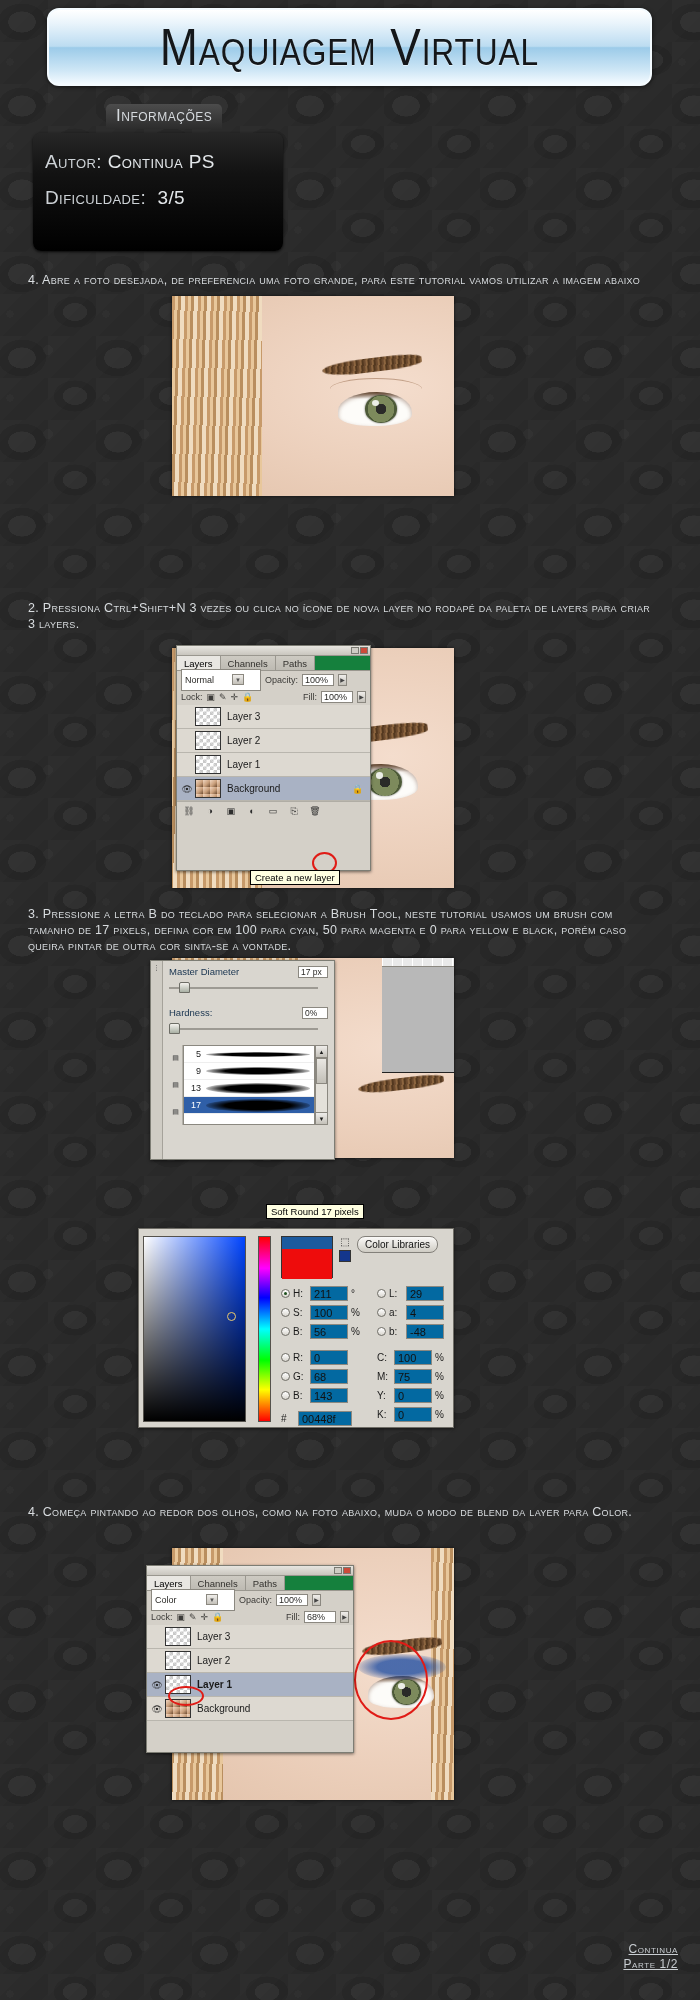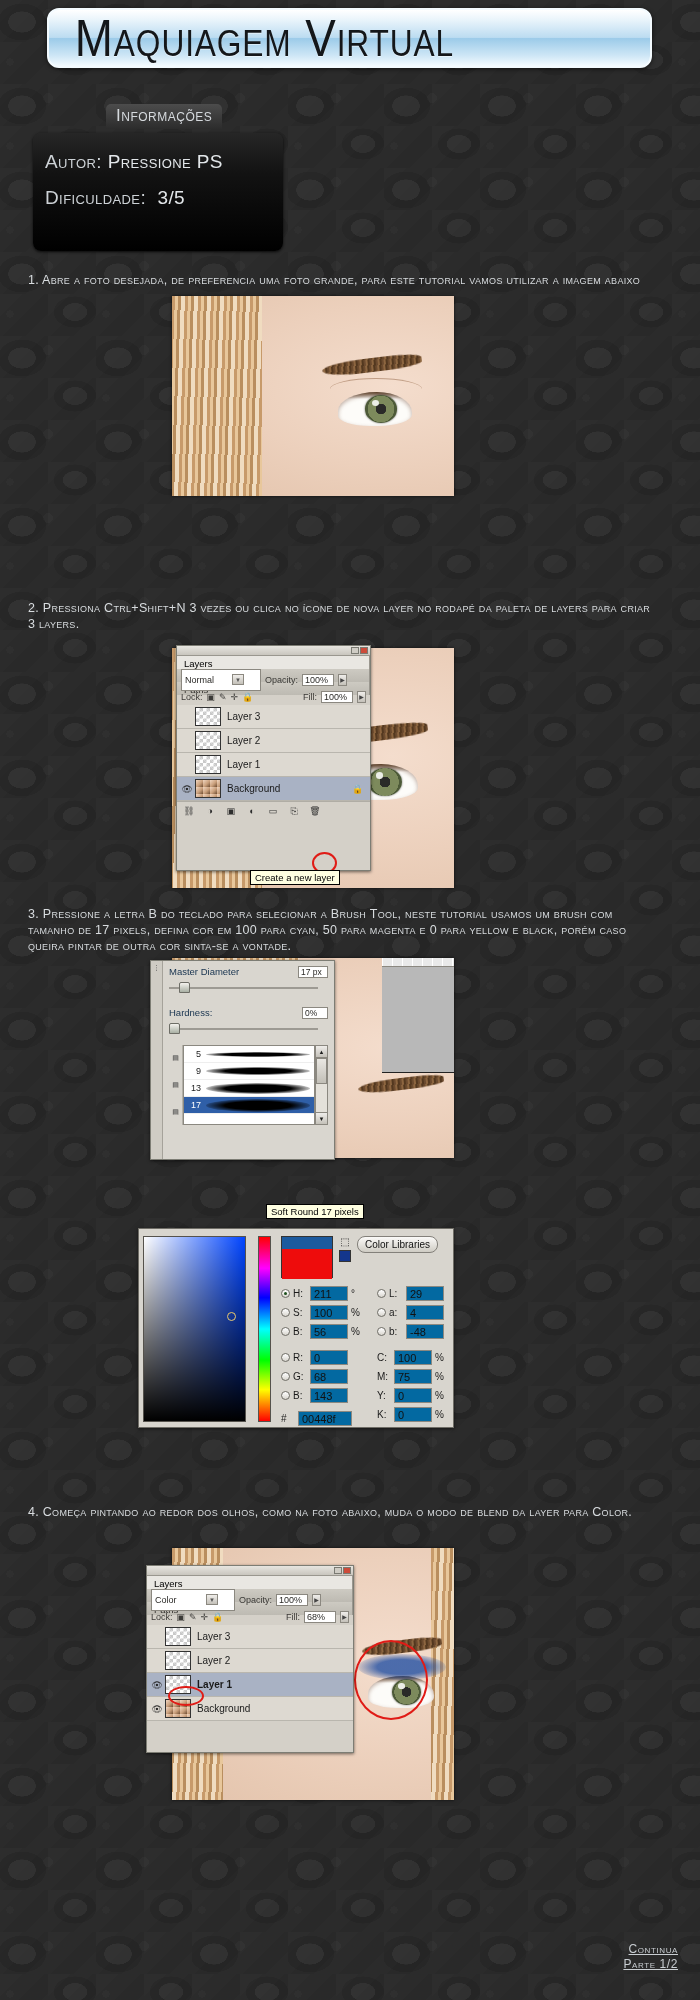--- a/index.html
+++ b/index.html
@@ -12,26 +12,26 @@
       radial-gradient(ellipse 34px 26px at 22px 22px, rgba(255,255,255,0.035) 0 40%, rgba(0,0,0,0.10) 41% 70%, transparent 71%),
       radial-gradient(ellipse 30px 22px at 75px 60px, rgba(255,255,255,0.03) 0 40%, rgba(0,0,0,0.09) 41% 70%, transparent 71%),
       radial-gradient(circle 8px at 48px 14px, rgba(255,255,255,0.025) 0 60%, transparent 61%),
       radial-gradient(circle 6px at 10px 62px, rgba(255,255,255,0.02) 0 60%, transparent 61%),
       linear-gradient(135deg, rgba(255,255,255,0.012) 0 25%, transparent 25% 50%, rgba(0,0,0,0.05) 50% 75%, transparent 75%);
     background-size: 96px 84px, 96px 84px, 96px 84px, 96px 84px, 48px 42px;
   }
 
   
   .banner {
-    position:absolute; left:47px; top:8px; width:605px; height:60px;
+    position:absolute; left:47px; top:8px; width:605px; height:78px;
     border-radius:12px;
     background:linear-gradient(to bottom,#ffffff 0%, #e9f4fb 18%, #bcdcf1 49%, #9ccbe9 51%, #cfe7f6 82%, #f4fbff 100%);
     border:2px solid #f4fbff;
     box-shadow:0 1px 4px rgba(0,0,0,0.6);
-    display:flex; align-items:center; justify-content:flex-start;
+    display:flex; align-items:center; justify-content:center;
   }
   .banner-title {
     font-family:"Liberation Sans", sans-serif;
     font-size:52px; line-height:52px;
     font-weight:400; letter-spacing:1px;
     color:#14171a;
     font-variant:small-caps;
     font-stretch:condensed;
     transform:scaleX(0.88);
     white-space:nowrap;
@@ -134,21 +134,21 @@
   .ps-titlebar {
     height:10px;
     background:linear-gradient(to bottom,#e7e5e0,#c9c6be);
     border-bottom:1px solid #9a978f;
     position:relative;
   }
   .ps-titlebar .btns { position:absolute; right:2px; top:1px; display:flex; gap:1px; }
   .ps-titlebar .btns i { display:block; width:8px; height:7px; border:1px solid #7a7a72; background:#cfccc4; }
   .ps-titlebar .btns i.close { background:#cc4b3a; }
 
-  .ps-tabs { display:flex; height:15px; background:#15803d; border-bottom:1px solid #9a978f;flex-direction:column; }
+  .ps-tabs { display:flex; height:15px; background:#15803d; border-bottom:1px solid #9a978f; }
   .ps-tab {
     font-size:9.5px; padding:2px 7px 0 7px; color:#33312e;
     background:linear-gradient(to bottom,#cdcac2,#bdbab2);
     border-right:1px solid #9a978f;
   }
   .ps-tab.active { background:#e9e7e2; color:#000; }
 
   .ps-row { display:flex; align-items:center; gap:4px; padding:2px 4px; height:17px; }
   .ps-label { font-size:9px; color:#3b3a37; }
   .ps-select {
@@ -274,29 +274,29 @@
 <body>
 
 <div class="banner">
   <div class="banner-title">Maquiagem Virtual</div>
 </div>
 
 <div class="info-tab">Informações</div>
 <div class="info-box">
   <div class="info-line">
     <span>Autor:</span>
-    <span class="val">Pressione PS</span>
+    <span class="val">Continua PS</span>
   </div>
   <div class="info-line">
     <span>Dificuldade:</span>
     &nbsp;<span class="val">3/5</span>
   </div>
 </div>
 
-<div class="step-text" style="left:28px; top:272px; width:640px;">1. Abre a foto desejada, de preferencia uma foto grande, para este tutorial vamos utilizar a imagem abaixo</div>
+<div class="step-text" style="left:28px; top:272px; width:640px;">4. Abre a foto desejada, de preferencia uma foto grande, para este tutorial vamos utilizar a imagem abaixo</div>
 
 <div class="photo" style="left:172px; top:296px; width:282px; height:200px;">
   <div class="face"></div>
   <div class="hair"></div>
   <div class="brow" style="left:150px; top:62px; width:100px; height:14px;"></div>
   <div class="eye-outer" style="left:166px; top:96px; width:74px; height:34px;">
     <div class="lash-top"></div>
     <div class="iris"></div>
   </div>
   <div class="lid-crease" style="left:158px; top:82px; width:92px; height:22px;"></div>

